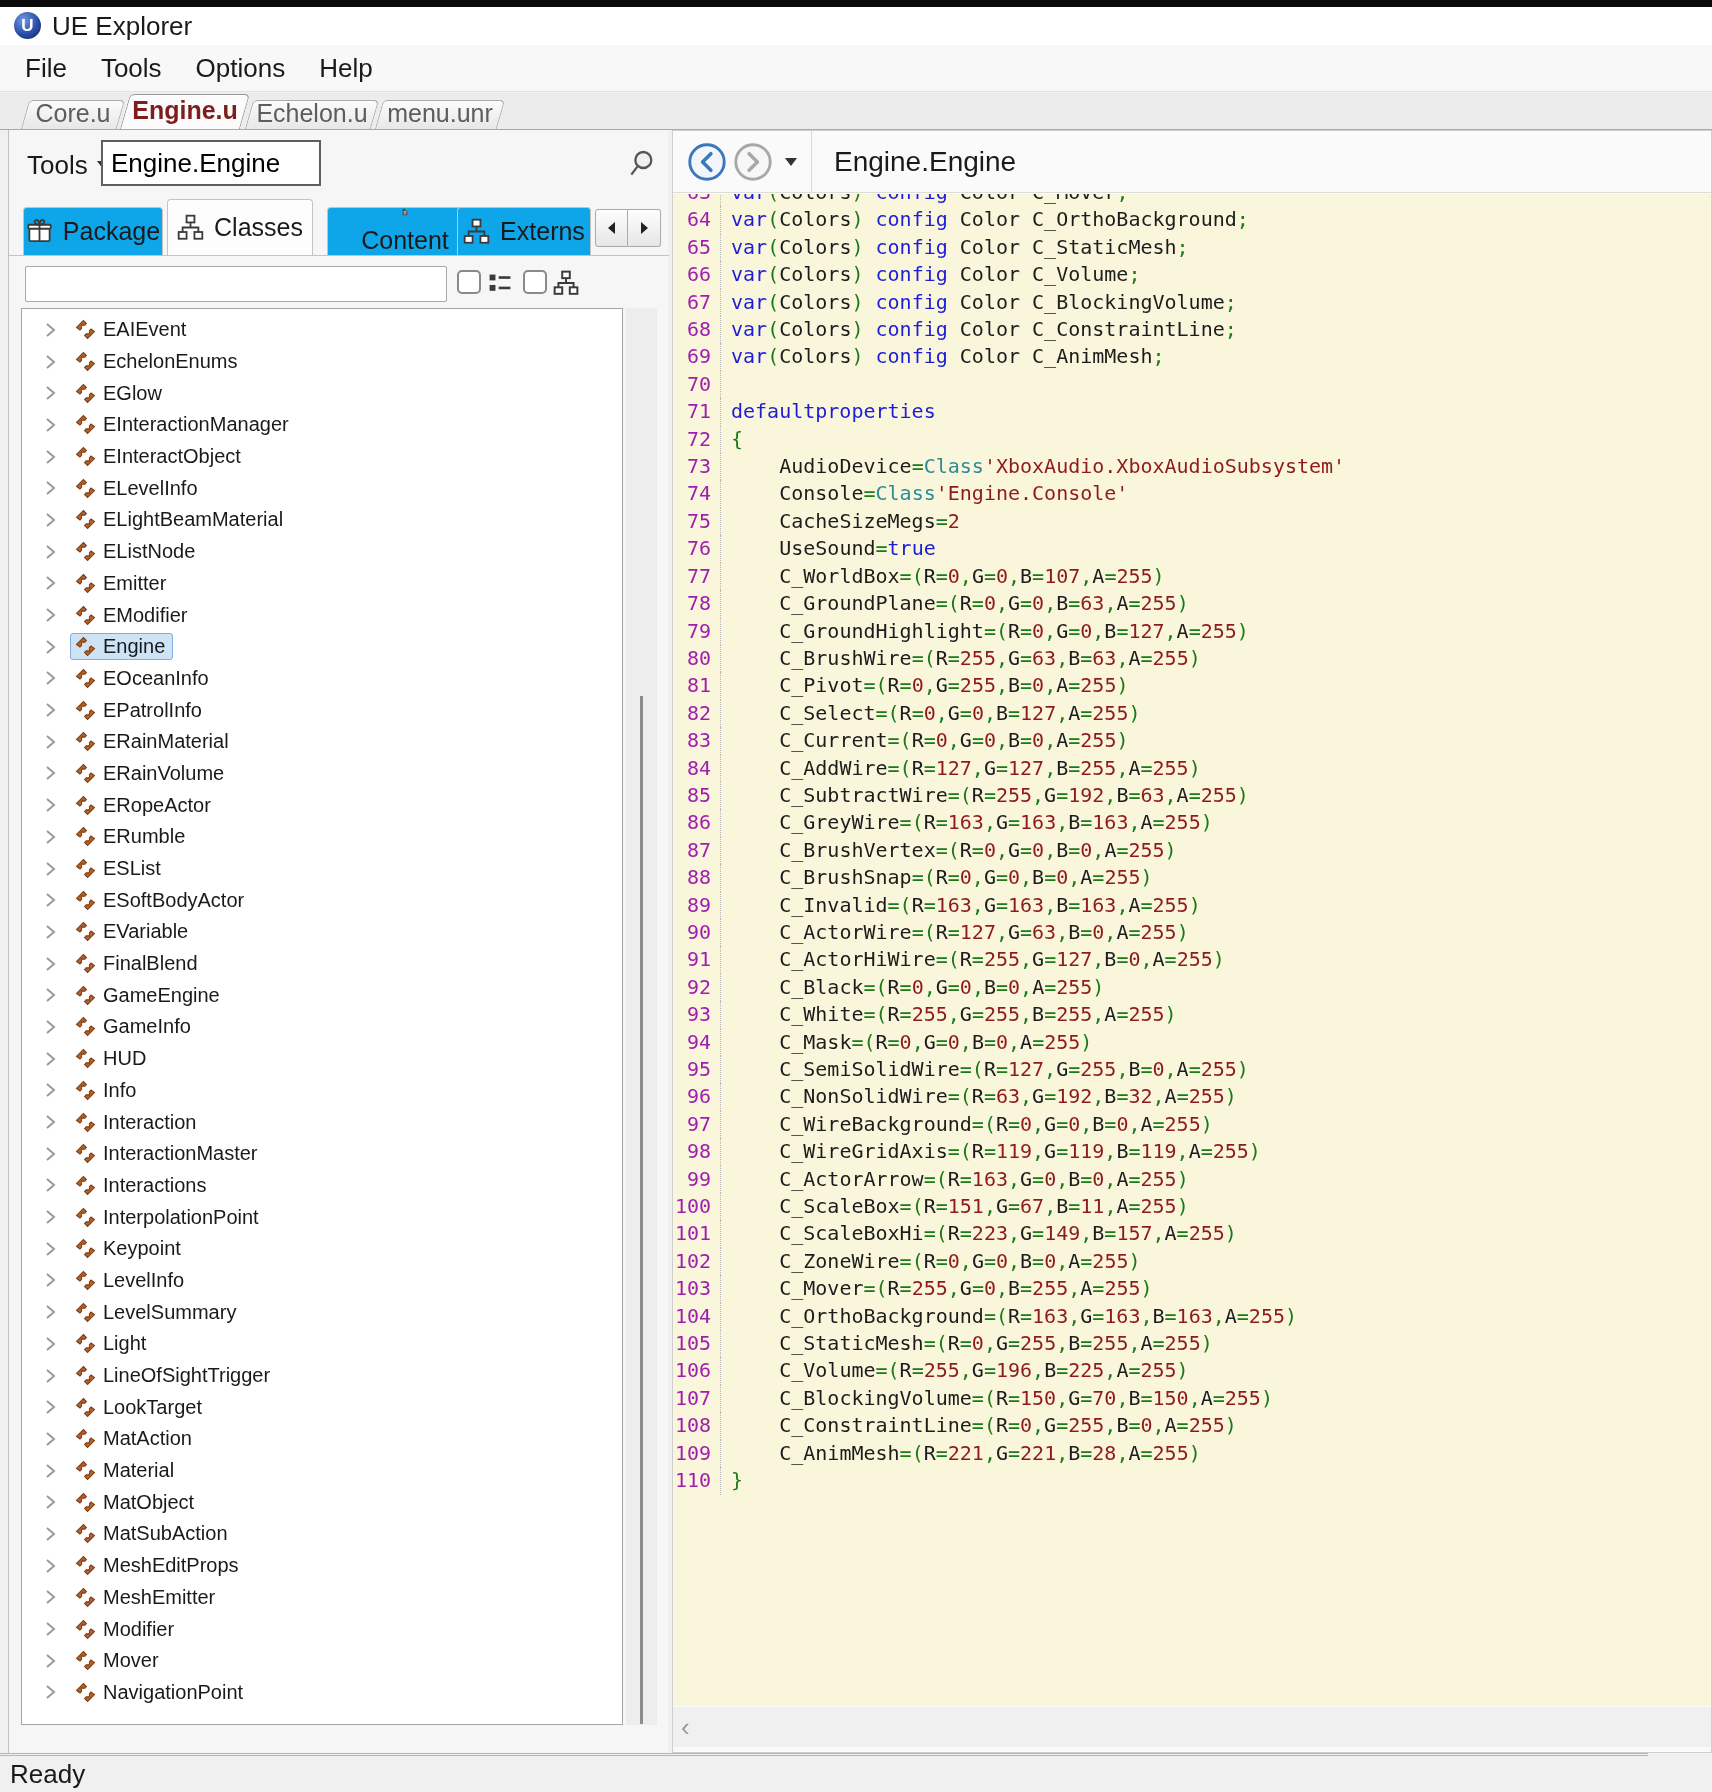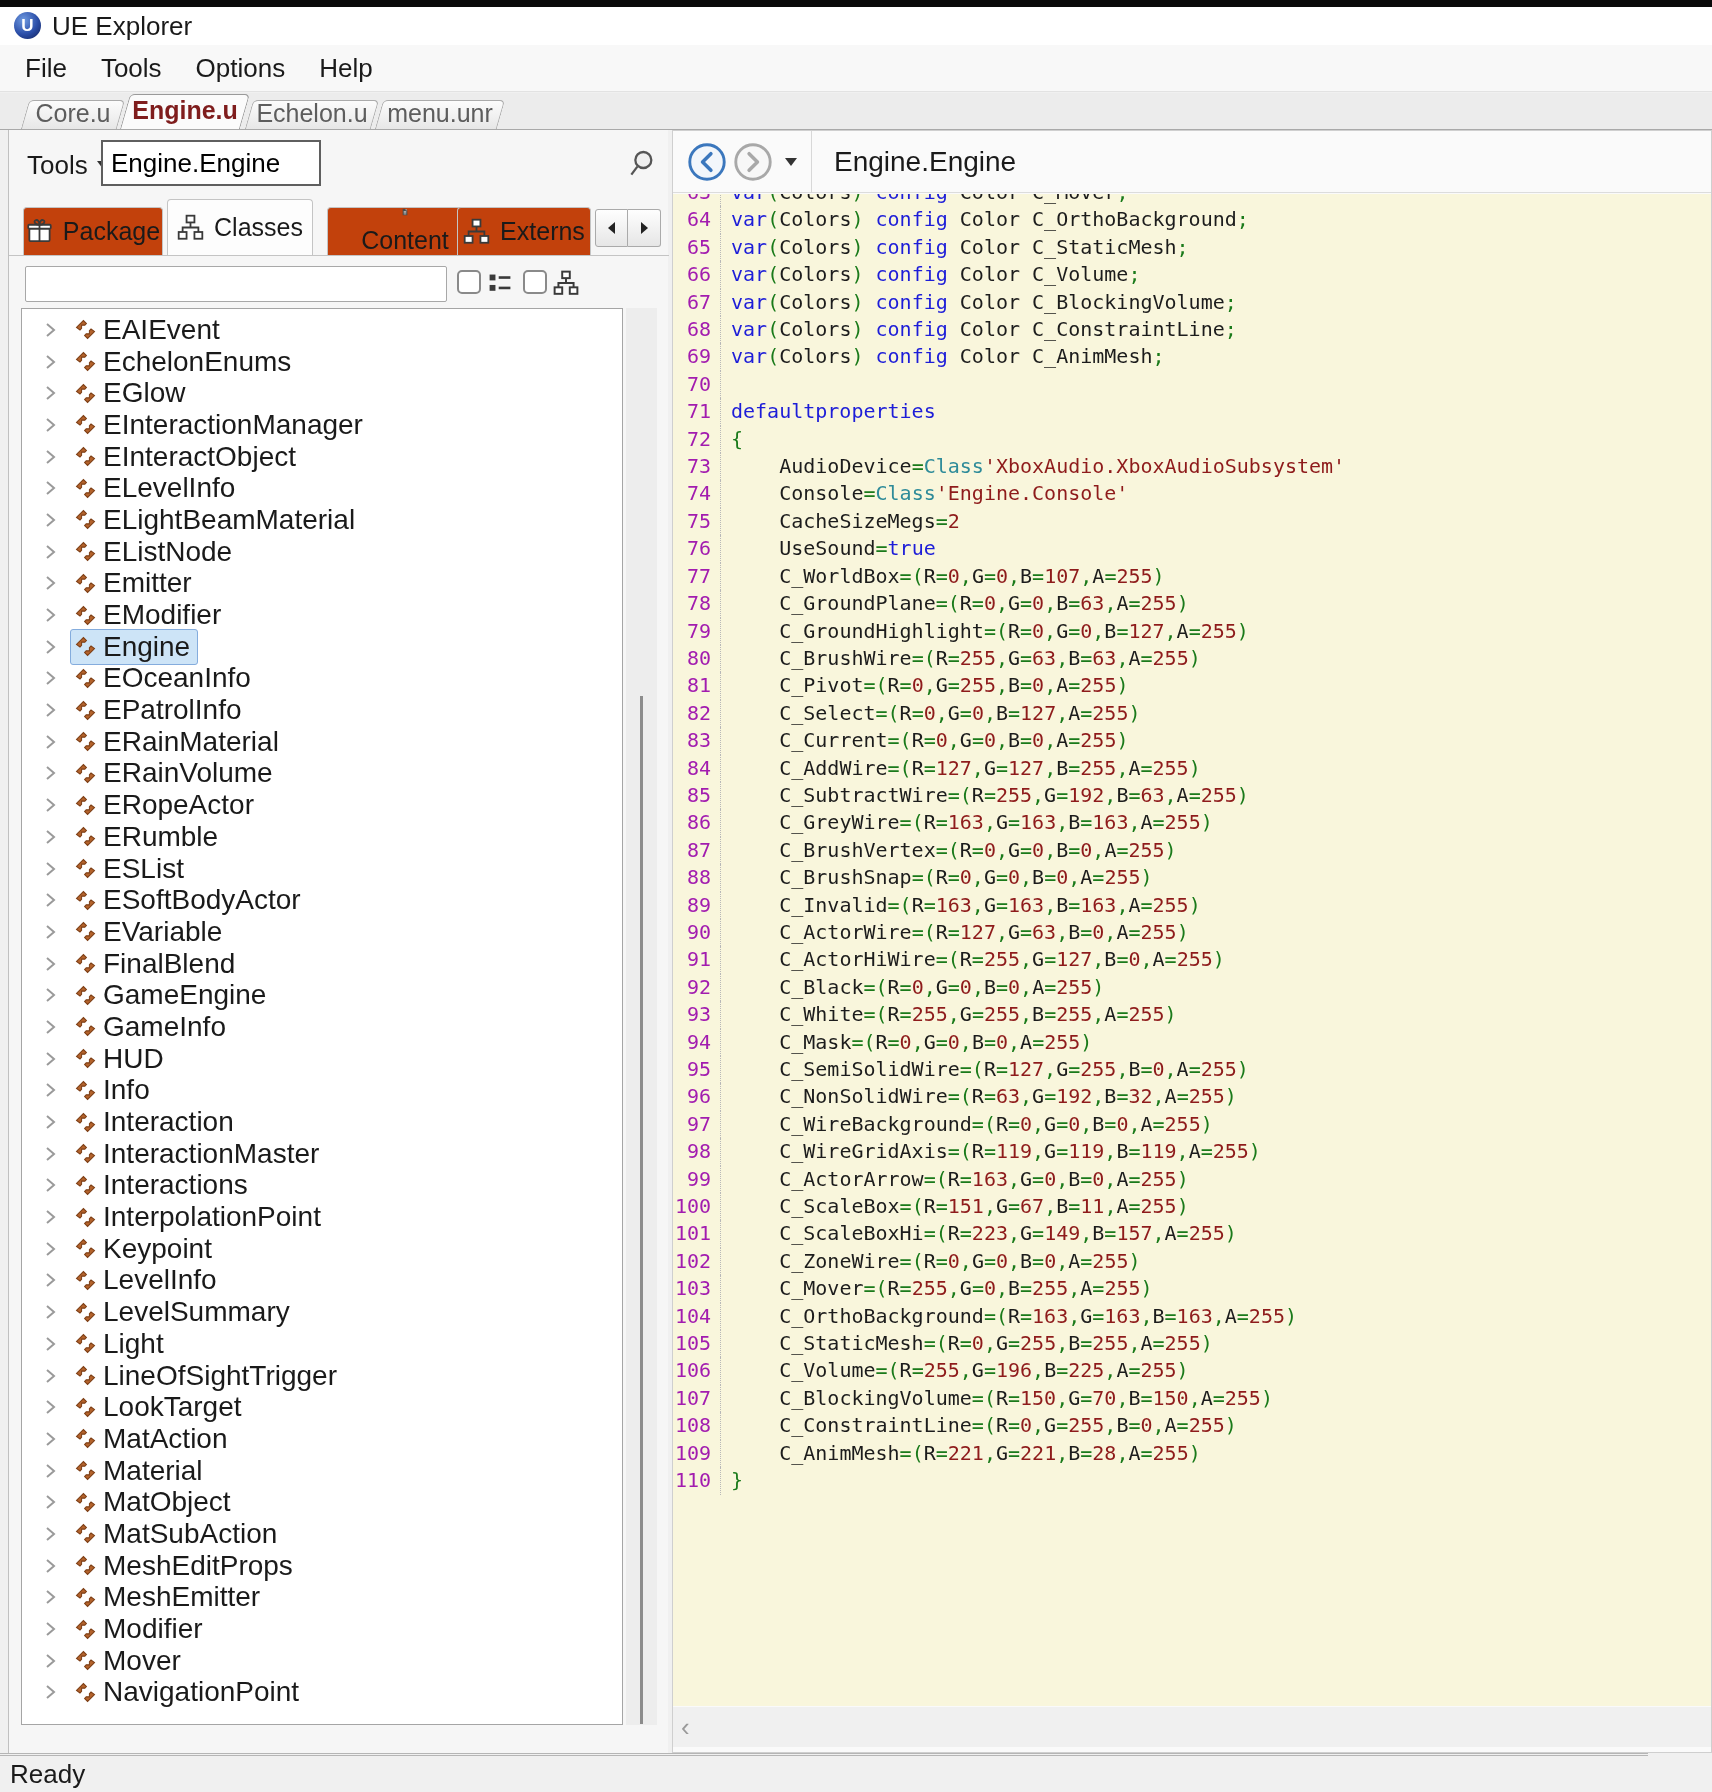--- a/index.html
+++ b/index.html
@@ -43,21 +43,21 @@
                   gap:9px; padding:0 12px; font-size:26px; }
   .caret-down { width:0; height:0; border-left:6px solid transparent; border-right:6px solid transparent;
                 border-top:8px solid #333; }
   #pkg-search { position:absolute; left:92px; top:10px; width:220px; height:46px; border:2px solid #5f5f5f;
                 background:#fff; font-size:26px; padding:0 8px; font-family:"Liberation Sans",sans-serif; }
   #search-btn { position:absolute; left:616px; top:14px; width:38px; height:40px; display:flex;
                 align-items:center; justify-content:center; }
 
   
   #subtabs { position:absolute; left:0; top:72px; width:660px; height:54px; border-bottom:1px solid #c4c4c4; }
-  .sub-tab { position:absolute; bottom:0; height:48px; background:#c2410c; border:1px solid #c4c4c4;
+  .sub-tab { position:absolute; bottom:0; height:48px; background:#0ea5e9; border:1px solid #c4c4c4;
              border-bottom:none; border-radius:4px 4px 0 0; display:flex; align-items:center;
              justify-content:center; gap:10px; font-size:25px; }
   .sub-tab.active { height:56px; background:#fdfdfd; }
   #subtab-scroll { position:absolute; right:8px; bottom:8px; display:flex; }
   .scroll-btn { width:33px; height:38px; border:1px solid #aaa; background:linear-gradient(#fefefe,#e6e6e6);
                 display:flex; align-items:center; justify-content:center; }
   .scroll-btn:first-child { border-radius:3px 0 0 3px; }
   .scroll-btn:last-child { border-radius:0 3px 3px 0; border-left:none; }
 
   
@@ -68,21 +68,21 @@
   #cbx-list { left:448px; } #cbx-tree { left:514px; }
   .cbx-glyph { position:absolute; top:140px; }
   #glyph-list { left:478px; } #glyph-tree { left:544px; }
 
   
   #tree-box { position:absolute; left:12px; top:178px; width:602px; height:1417px; background:#fff;
               border:1px solid #a5a5a5; overflow:hidden; padding-top:5px; }
   .tree-row { height:31.7px; display:flex; align-items:center; padding-left:18px; }
   .twisty { width:30px; display:flex; align-items:center; }
   .row-sel { display:flex; align-items:center; gap:6px; padding:1px 7px 1px 3px; border:1px solid transparent; }
-  .tree-label { font-size:28px; white-space:nowrap; }
+  .tree-label { font-size:20px; white-space:nowrap; }
   .tree-row.selected .row-sel { background:var(--selbg); border:1px solid var(--selbd); border-radius:3px; }
 
   
   #tree-scrollbar { position:absolute; left:617px; top:178px; width:31px; height:1417px; background:#ededed; }
   #tree-scroll-thumb { position:absolute; left:14px; top:388px; width:3px; height:1028px; background:#8c8c8c; }
 
   
   #code-panel { position:absolute; left:672px; top:0; width:1040px; height:1623px; background:#fafafa;
                 border:1px solid #cfcfcf; }
   #code-header { position:absolute; left:0; top:0; width:100%; height:62px; background:#fafafa;

